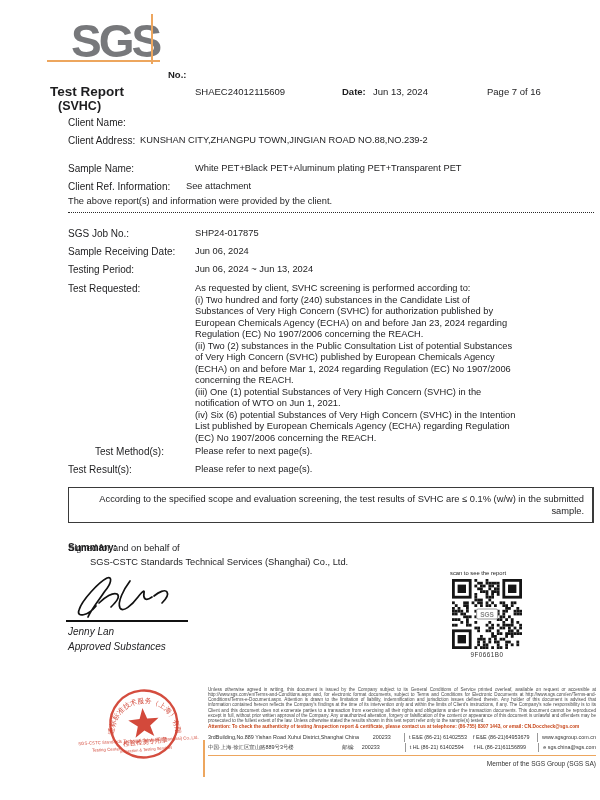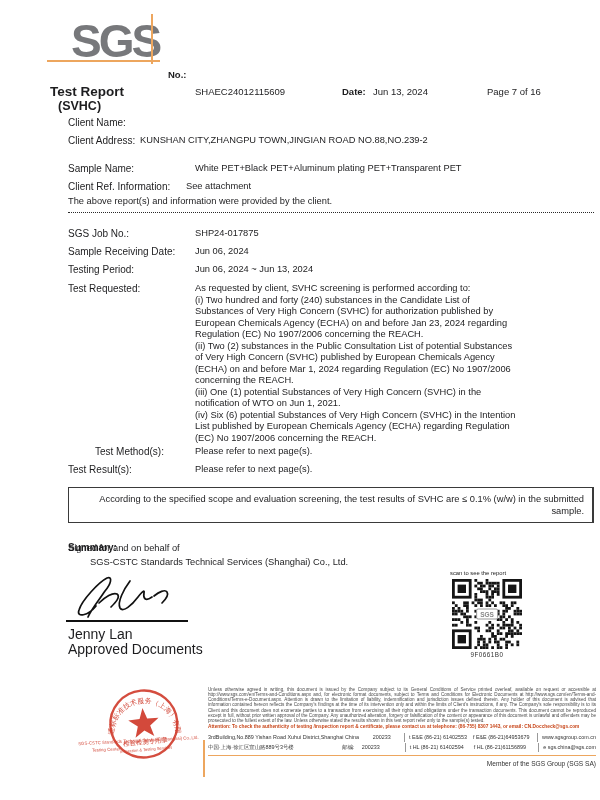--- a/index.html
+++ b/index.html
@@ -17,21 +17,21 @@
   .lbl{font-size:10px;white-space:nowrap;}
   .val{font-size:9.3px;white-space:nowrap;}
   .para{font-size:9.3px;line-height:11.5px;white-space:pre-line;width:352px;}
   .dotted{border-top:1.6px dotted #2a2a2a;}
   
   .sumtbl{display:flex;border:1.2px solid #3a3a3a;width:524px;}
   .sumtbl .c1{flex:1;border-right:1.2px solid #3a3a3a;padding:5px 8px;font-size:9.3px;line-height:12px;}
   .sumtbl .c2{width:146px;display:flex;align-items:center;justify-content:center;font-size:9.5px;}
   
   .sigline{background:#111;height:1.5px;}
-  .signame{font-size:14px;}
+  .signame{font-size:10px;font-style:italic;}
   
   .qrcap{font-size:5.8px;color:#222;}
   .qrcode-label{position:absolute;left:50%;top:50%;transform:translate(-50%,-50%);
     background:#fff;border:0.5px solid #999;color:#888;font-size:6.5px;font-weight:700;
     padding:1px 3px;border-radius:2px;}
   .qrid{font-size:6.3px;color:#333;letter-spacing:0.5px;}
   
   .fine{font-size:4.6px;line-height:1.12;color:#4a4a4a;text-align:justify;}
   .attn{font-size:4.8px;line-height:1.15;color:#c8471b;font-weight:700;margin-top:1px;}
   .addr{display:flex;font-size:5.4px;color:#333;margin-top:3px;line-height:9px;}
@@ -107,21 +107,21 @@
   <svg class="abs" style="left:66px;top:572px;" width="132" height="48" viewBox="0 0 132 48">
     <g fill="none" stroke="#111" stroke-width="1.7" stroke-linecap="round">
       <path d="M30 34 C 22 44, 10 46, 13 38 C 16 28, 33 10, 41 6 C 47 4, 45 12, 39 19 C 33 28, 25 38, 22 45"></path>
       <path d="M33 31 C 39 25, 47 20, 51 22 C 55 25, 49 31, 45 35"></path>
       <path d="M64 9 C 58 17, 51 30, 54 36 C 57 41, 66 33, 72 25 C 76 20, 79 17, 78 21 C 77 26, 79 30, 86 25"></path>
       <path d="M88 24 C 93 20, 99 17, 101 20 C 103 23, 99 28, 96 31"></path>
     </g>
   </svg>
   <div class="abs sigline" style="left:66px;top:620px;width:122px;"></div>
   <div class="abs signame" style="left:68px;top:626px;">Jenny Lan</div>
-  <div class="abs signame" style="left:68px;top:641px;">Approved Documents</div>
+  <div class="abs signame" style="left:68px;top:641px;">Approved Substances</div>
 
   <div class="abs qrcap" style="left:450px;top:570px;">scan to see the report</div>
   <div class="abs" style="left:452px;top:579px;width:70px;height:70px;">
       <svg xmlns="http://www.w3.org/2000/svg" width="70" height="70" viewBox="0 0 70 70" style="position:absolute;left:0;top:0;">
         <rect x="22.4" y="0" width="2.8" height="2.8" fill="#151515"></rect>
         <rect x="33.599999999999994" y="0" width="2.8" height="2.8" fill="#151515"></rect>
         <rect x="25.2" y="2.8" width="2.8" height="2.8" fill="#151515"></rect>
         <rect x="28" y="2.8" width="2.8" height="2.8" fill="#151515"></rect>
         <rect x="33.599999999999994" y="2.8" width="2.8" height="2.8" fill="#151515"></rect>
         <rect x="36.4" y="2.8" width="2.8" height="2.8" fill="#151515"></rect>

